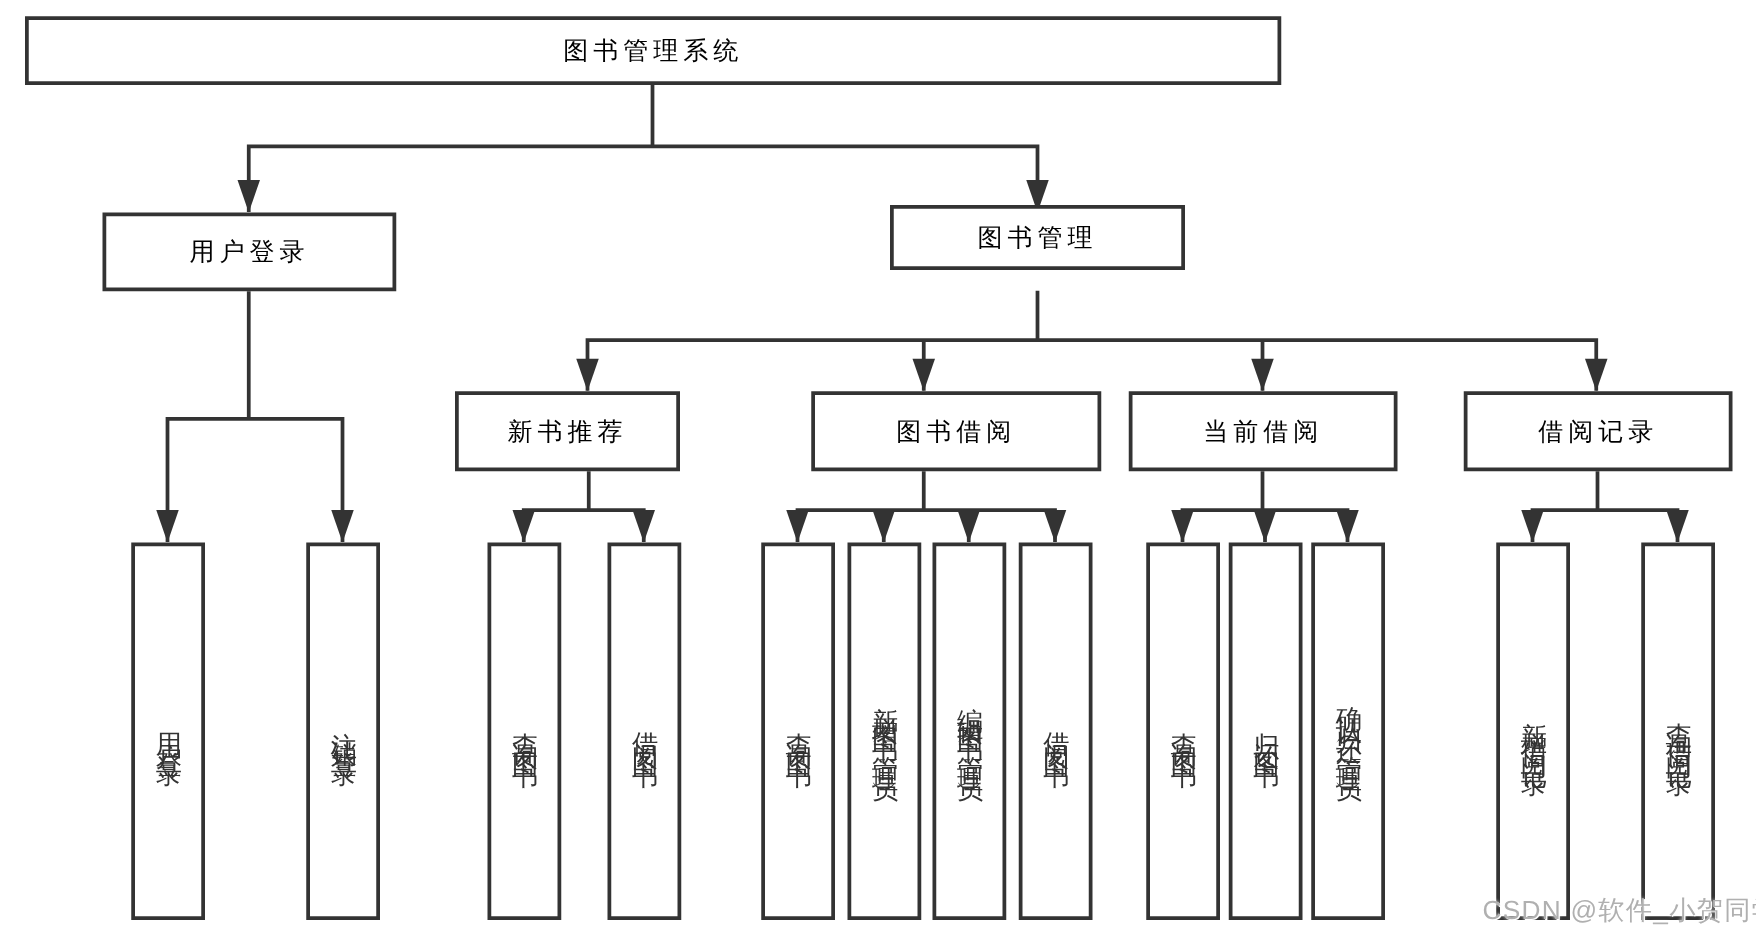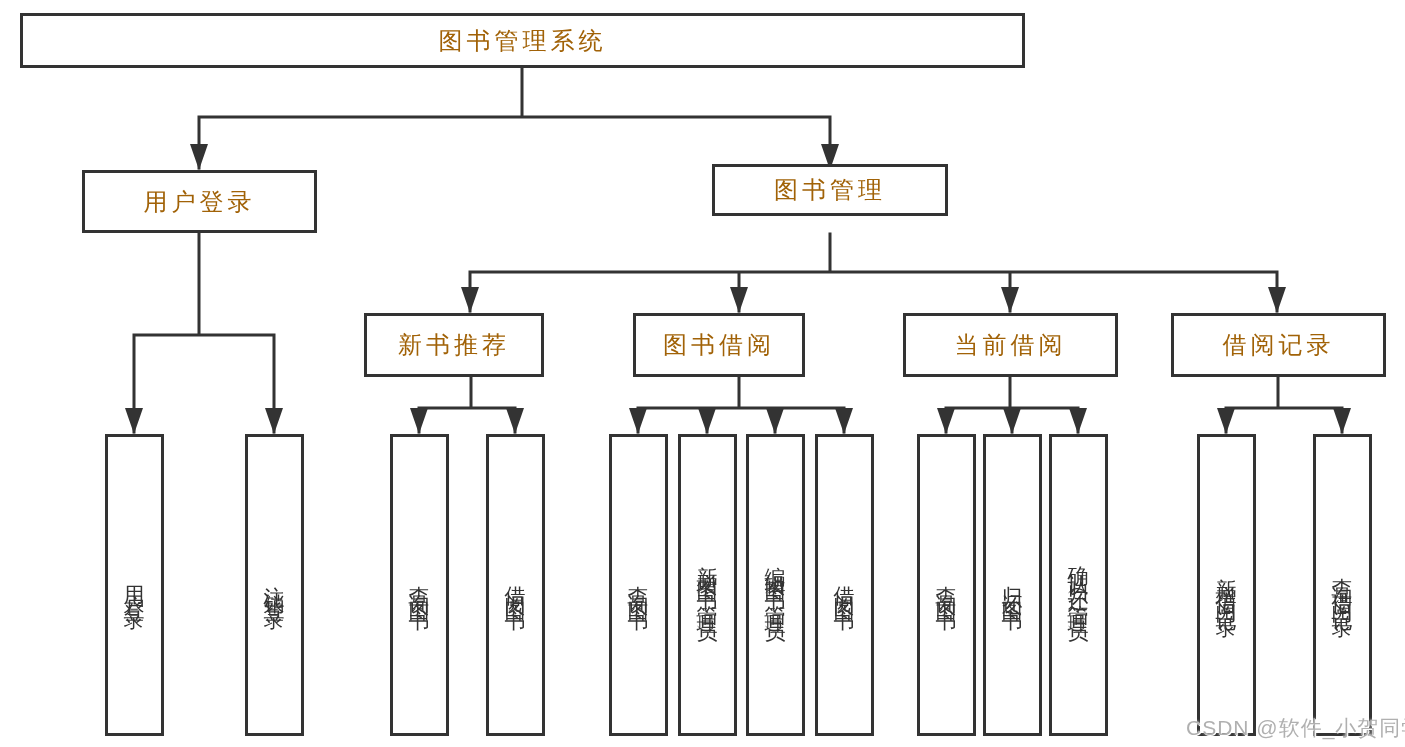--- a/index.html
+++ b/index.html
@@ -5,21 +5,21 @@
   html,body{margin:0;padding:0;background:#ffffff;}
   #diagram{
     position:relative;width:1405px;height:747px;background:#ffffff;
     font-family:"Liberation Sans","DejaVu Sans",sans-serif;color:#333333;overflow:hidden;
   }
   svg.connectors{position:absolute;left:0;top:0;z-index:0;}
   .box{
     position:absolute;background:#ffffff;border:3px solid #333333;box-sizing:border-box;
     display:flex;align-items:center;justify-content:center;z-index:1;
   }
-  .hbox .label{font-size:24px;letter-spacing:4px;white-space:nowrap;color:#a16207;}
+  .hbox .label{font-size:20px;letter-spacing:4px;white-space:nowrap;color:#000000;}
   .vbox .label{
     writing-mode:vertical-rl;text-orientation:mixed;
     font-size:21px;letter-spacing:8px;color:#333333;line-height:1;
   }
   .watermark{
     position:absolute;left:1186px;top:714px;z-index:2;
     font-size:21px;color:#b0b0b0;letter-spacing:1px;white-space:nowrap;
     text-shadow:0 0 3px #ffffff, 1px 1px 0 #ffffff;
   }
 </style>
@@ -67,21 +67,21 @@
   <div class="box hbox" style="left:82px;top:170px;width:235px;height:63px">
     <span class="label">用户登录</span>
   </div>
   <div class="box hbox" style="left:712px;top:164px;width:236px;height:52px">
     <span class="label">图书管理</span>
   </div>
 
   <div class="box hbox" style="left:364px;top:313px;width:180px;height:64px">
     <span class="label">新书推荐</span>
   </div>
-  <div class="box hbox" style="left:633px;top:313px;width:172px;height:64px">
+  <div class="box hbox" style="left:649px;top:313px;width:232px;height:64px">
     <span class="label">图书借阅</span>
   </div>
   <div class="box hbox" style="left:903px;top:313px;width:215px;height:64px">
     <span class="label">当前借阅</span>
   </div>
   <div class="box hbox" style="left:1171px;top:313px;width:215px;height:64px">
     <span class="label">借阅记录</span>
   </div>
 
   <div class="box vbox" style="left:105px;top:434px;width:59px;height:302px">

